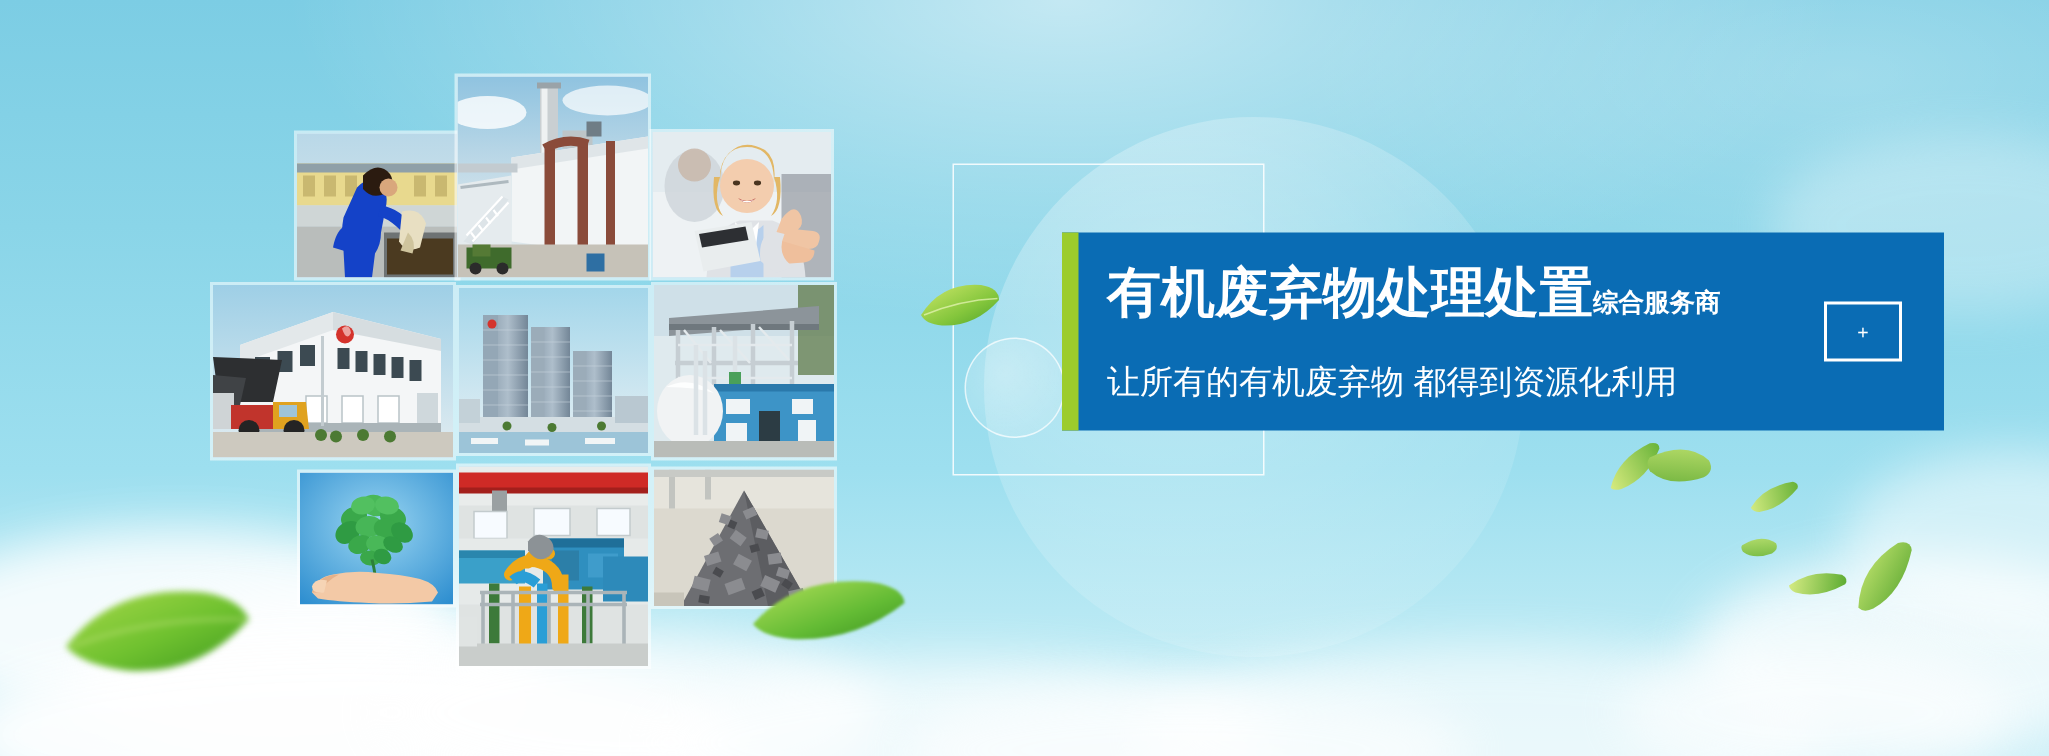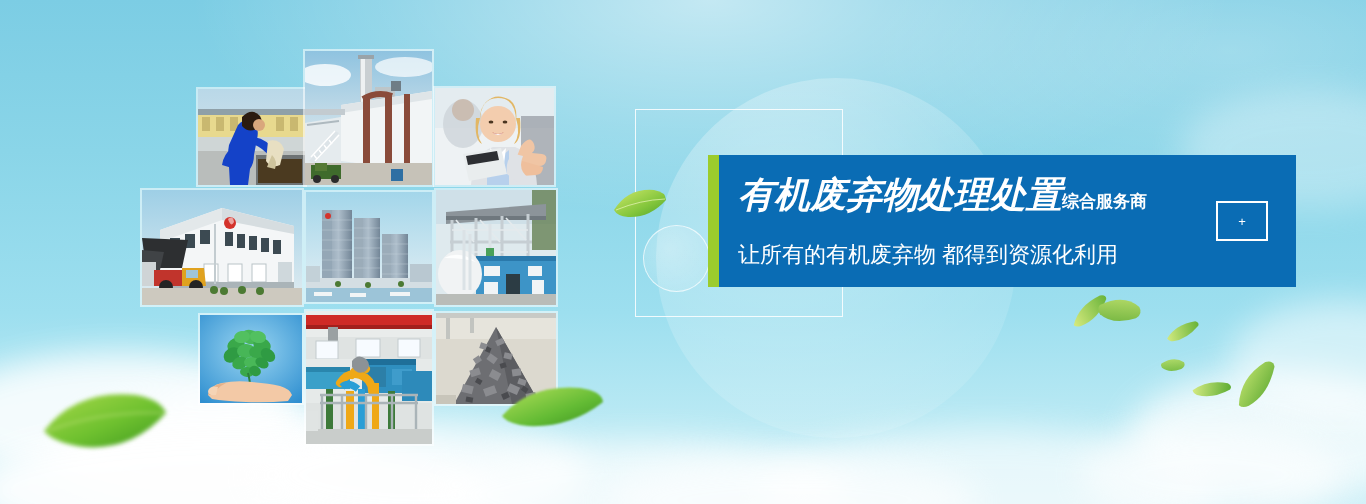--- a/index.html
+++ b/index.html
@@ -89,21 +89,21 @@
   }
   .h-main{
     color:#ffffff;
     font-weight:bold;
     font-size:36px;
     line-height:40px;
     letter-spacing:0px;
     white-space:nowrap;
     display:flex; align-items:baseline;
   }
-  .h-main .big{ font-size:36px; font-weight:bold;font-style:italic; }
+  .h-main .big{ font-size:36px; font-weight:bold; }
   .h-main .small{ font-size:17px; font-weight:bold; letter-spacing:0px;}
   .h-sub{
     color:#ffffff;
     font-size:22px;
     line-height:26px;
     margin-top:20px;
     white-space:nowrap;
     font-weight:normal;
   }
   #plus-button{

